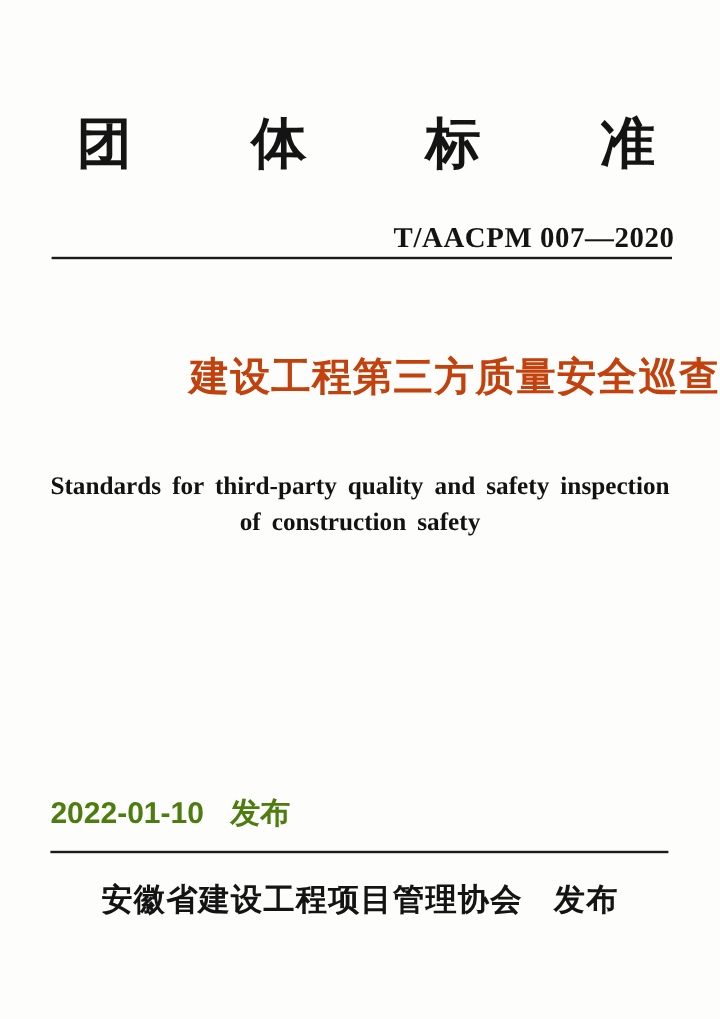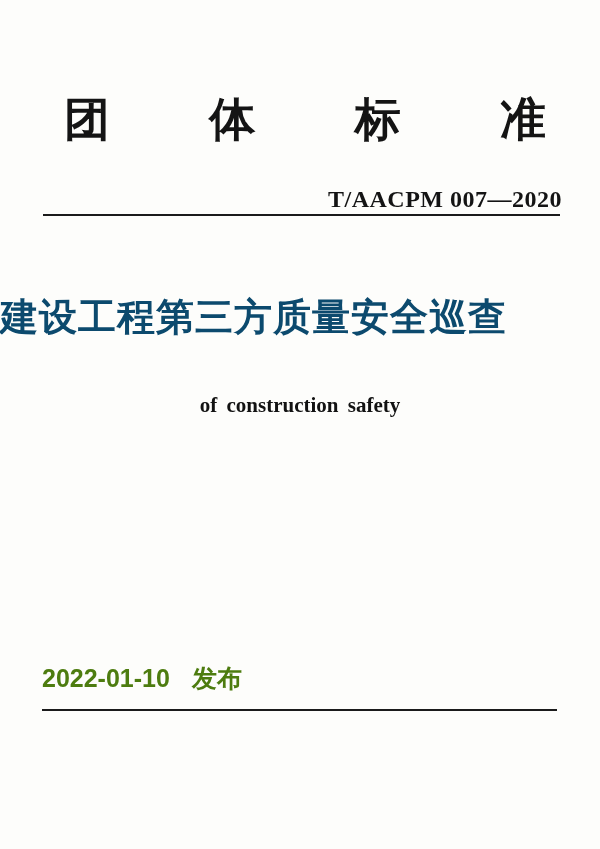--- a/index.html
+++ b/index.html
@@ -45,25 +45,25 @@
     background: #1b1b1b;
   }
   .rule-top { top: 214px; left: 43px; width: 517px; }
   .rule-bottom { top: 709px; left: 42px; width: 515px; }
   
   .title-cn-line1 {
     position: absolute;
     top: 292px;
     left: 0;
     width: 100%;
-    text-align: left;
-    font-size: 38px;
+    text-align: right;
+    font-size: 33px;
     font-weight: bold;
     letter-spacing: 1px;
-    color: #0c4a6e;
+    color: #c2410c;
   }
   .title-cn-line2 {
     position: absolute;
     top: 349px;
     left: 0;
     width: 100%;
     text-align: center;
     font-size: 34px;
     font-weight: bold;
     letter-spacing: 12px;
@@ -124,25 +124,29 @@
     <span>准</span>
   </div>
 
   <div class="std-code">T/AACPM 007—2020</div>
 
   <div class="rule rule-top"></div>
 
   <div class="title-cn-line1">建设工程第三方质量安全巡查</div>
 
   <div class="title-en">
+    <div>Standards for third-party quality and safety inspection</div>
     <div>of construction safety</div>
   </div>
 
   <div class="date-row">
     <div class="date-item">
       <span>2022-01-10</span><span class="date-label">发布</span>
     </div>
   </div>
 
   <div class="rule rule-bottom"></div>
 
+  <div class="publisher-row">
+    <span>安徽省建设工程项目管理协会</span><span class="publisher-label">发布</span>
+  </div>
 
 </div>
 
 </body></html>

